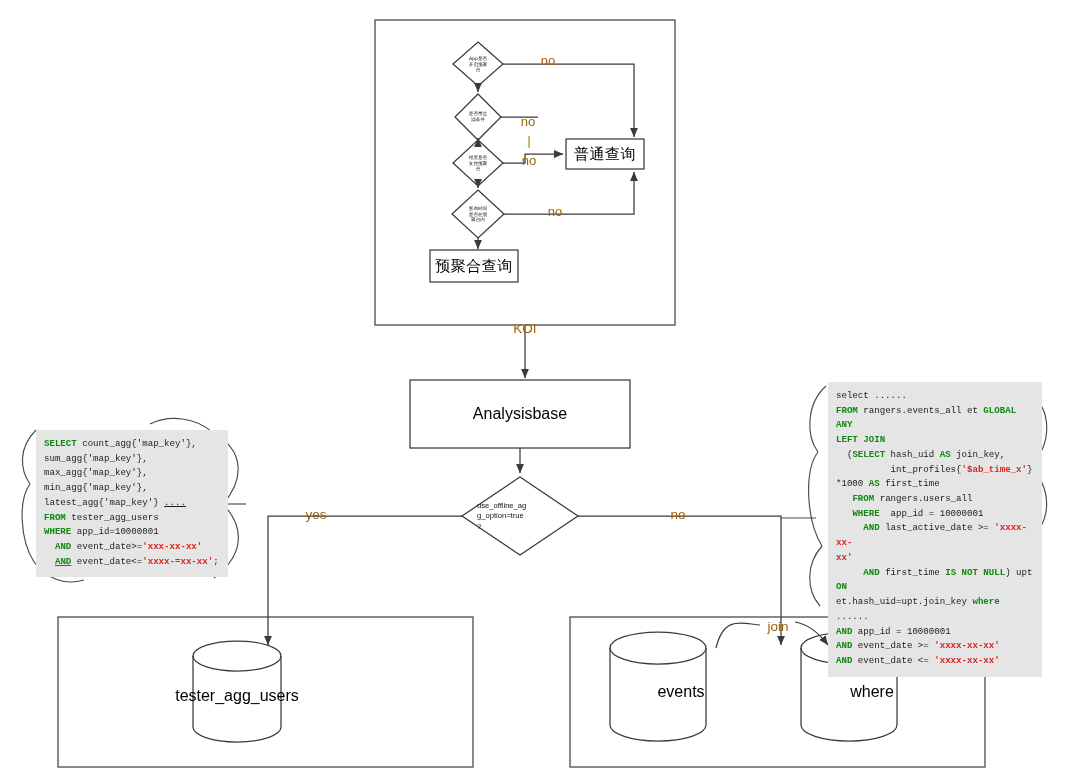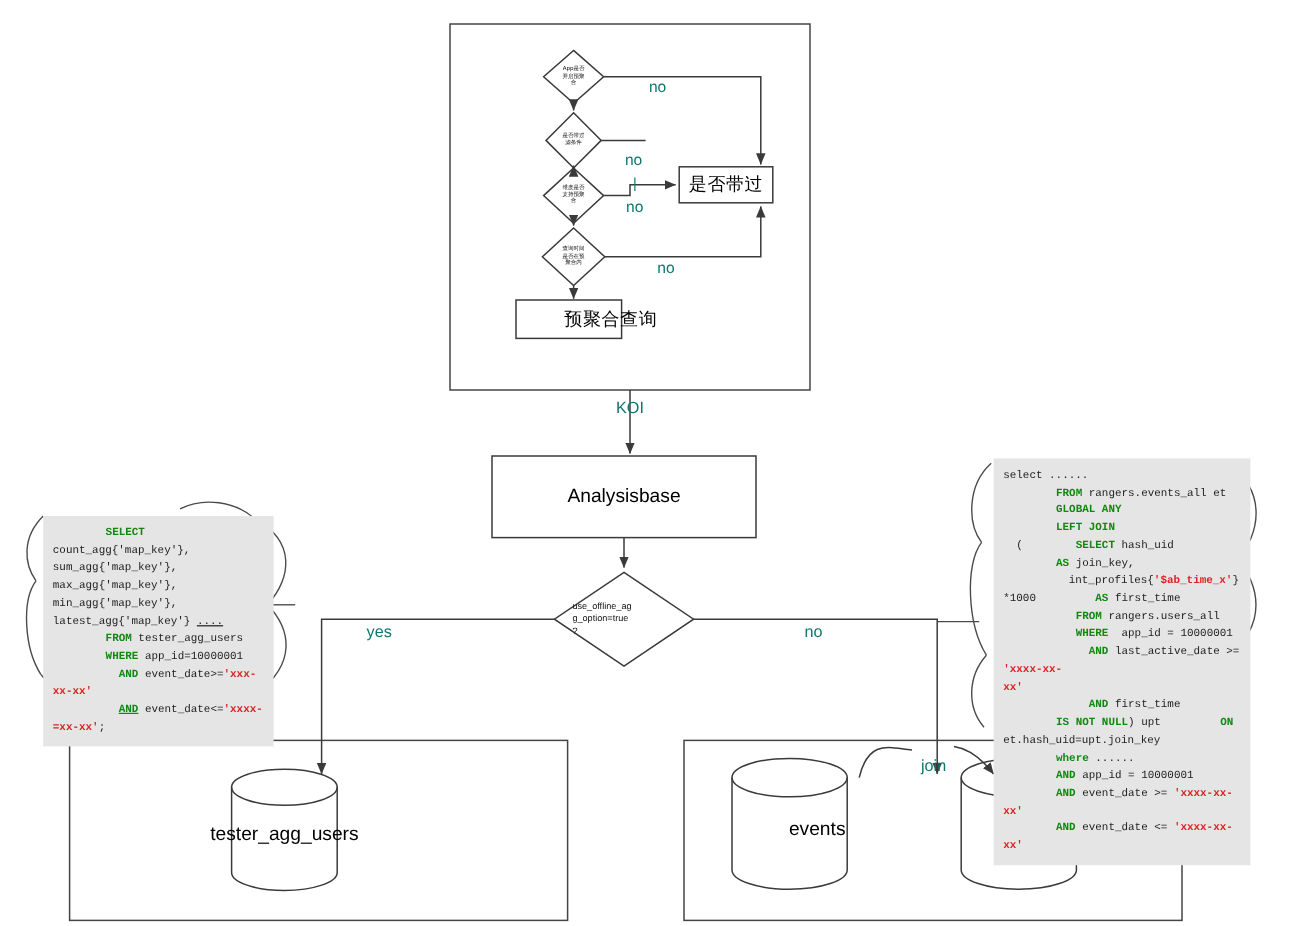--- a/index.html
+++ b/index.html
@@ -2,38 +2,38 @@
 <html><head>
 <meta charset="utf-8">
 <style>
   html,body{margin:0;padding:0;background:#ffffff;}
   body{width:1080px;height:772px;position:relative;overflow:hidden;
        font-family:"Liberation Sans","DejaVu Sans",sans-serif;color:#000;}
   .stage{position:absolute;inset:0;}
   svg.layer{position:absolute;left:0;top:0;width:1080px;height:772px;overflow:visible;}
 
   
-  .lbl{position:absolute;font-size:13px;color:#0f766e;white-space:nowrap;margin-top:12px;}
+  .lbl{position:absolute;font-size:13px;color:#a16207;white-space:nowrap;}
   .lbl.c{transform:translate(-50%,-50%);}
   .cjk{font-family:"DejaVu Sans","Liberation Sans",sans-serif;}
   .diamond-txt{position:absolute;transform:translate(-50%,-50%);
                text-align:center;font-size:4.6px;line-height:1.22;
                width:46px;color:#111;font-family:"DejaVu Sans",sans-serif;}
   .box-txt{position:absolute;transform:translate(-50%,-50%);font-size:15px;
            letter-spacing:.5px;}
   .node-txt{position:absolute;transform:translate(-50%,-50%);font-size:16px;}
   .small-txt{position:absolute;transform:translate(-50%,-50%);text-align:left;
              font-size:7.6px;line-height:1.35;width:86px;color:#111;}
 
   
   .sql{position:absolute;background:#e5e5e5;padding:7px 8px 8px 8px;
        font-family:"Liberation Mono","DejaVu Sans Mono",monospace;
        font-size:9.1px;line-height:1.62;color:#1c1c1c;white-space:pre-wrap;
        word-break:break-word;}
-  .sql .kw{color:#118811;font-weight:bold;margin-left:44px;}
+  .sql .kw{color:#118811;font-weight:bold;}
   .sql .str{color:#dd2222;font-weight:bold;}
   .sql .u{text-decoration:underline;}
   #sqlLeft{left:36px;top:430px;width:176px;}
   #sqlRight{left:828px;top:382px;width:198px;}
 </style>
 </head>
 <body>
 
 <div class="stage">
 
@@ -134,22 +134,22 @@
   <div class="diamond-txt" style="left: 478px; top: 214px; white-space: pre-line;">查询时间
 是否在预
 聚合内</div>
 
   <div class="lbl c" style="left:548px;top:60px;">no</div>
   <div class="lbl c" style="left:528px;top:121px;">no</div>
   <div class="lbl c" style="left:529px;top:141px;font-size:12px;">|</div>
   <div class="lbl c" style="left:529px;top:160px;">no</div>
   <div class="lbl c" style="left:555px;top:211px;">no</div>
 
-  <div class="box-txt cjk" style="left:605px;top:154px;">是否带过</div>
-  <div class="box-txt cjk" style="left:474px;top:266px;margin-left:35px;">预聚合查询</div>
+  <div class="box-txt cjk" style="left:605px;top:154px;">普通查询</div>
+  <div class="box-txt cjk" style="left:474px;top:266px;">预聚合查询</div>
 
   <div class="node-txt" style="left:520px;top:414px;">Analysisbase</div>
 
   <div class="small-txt" style="left:520px;top:516px;white-space:pre-line;">use_offline_ag
 g_option=true
 ?</div>
 
   <div class="lbl c" style="left:316px;top:514px;font-size:13.5px;text-align:right;">yes</div>
   <div class="lbl c" style="left:678px;top:514px;font-size:13.5px;">no</div>
 

